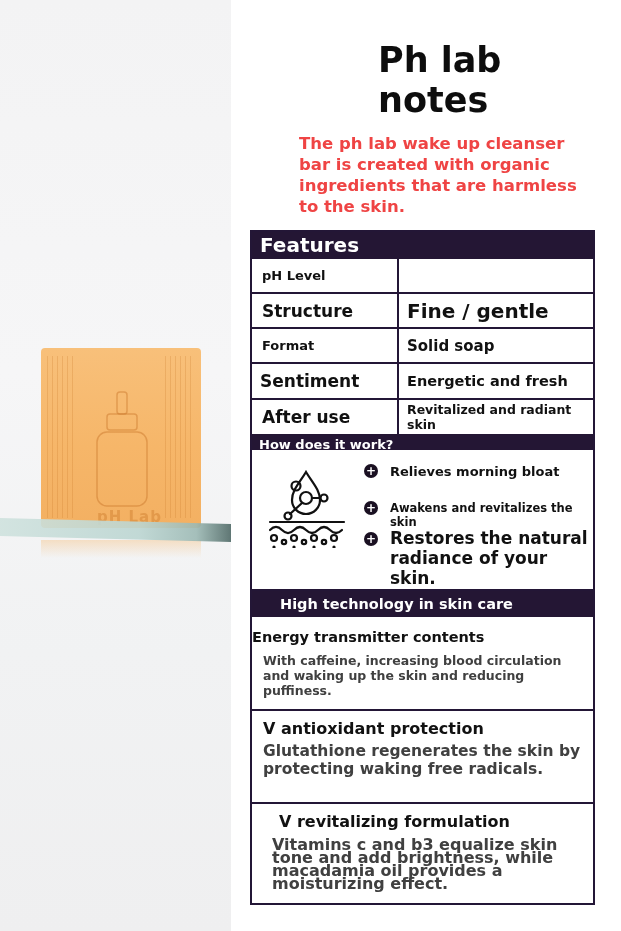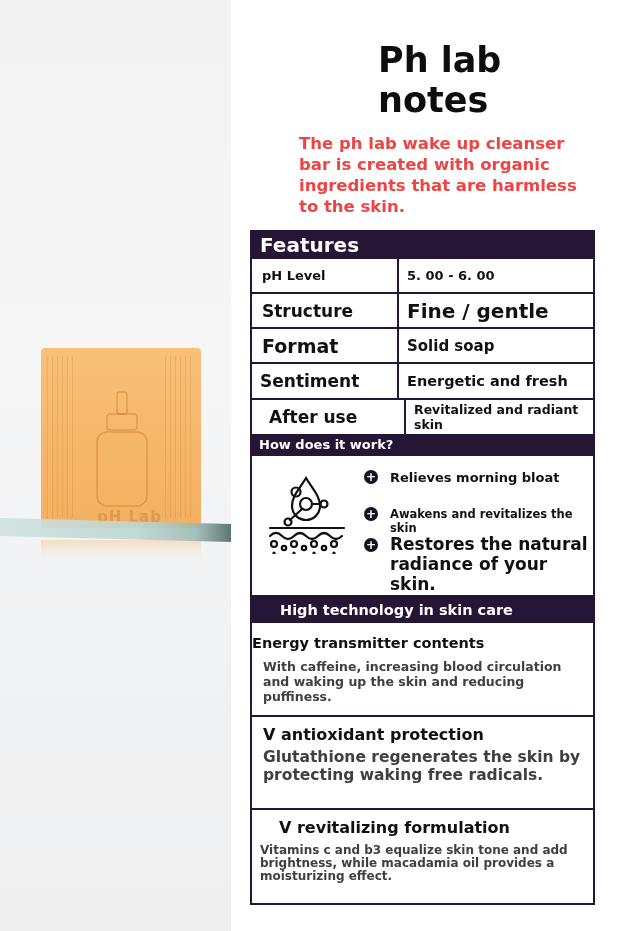--- a/index.html
+++ b/index.html
@@ -57,21 +57,21 @@
   .features-head {
     height: 27px; background: #241634; color: #fff; font-size: 20px; font-weight: bold;
     padding-left: 8px; line-height: 27px;
   }
   .feat-row { display: flex; height: 35px; border-bottom: 2px solid #231636; }
   .feat-row:first-of-type { border-top: 0; }
   .feat-label { width: 147px; border-right: 2px solid #231636; padding-left: 10px; display: flex; align-items: center; font-weight: bold; text-align: right; }
   .feat-value { flex: 1; padding-left: 8px; display: flex; align-items: center; font-weight: bold; }
 
   .how-head {
-    height: 22px; background: #241634; color: #fff; font-size: 13px; font-weight: bold;
+    height: 16px; background: #241634; color: #fff; font-size: 13px; font-weight: bold;
     padding-left: 7px; line-height: 22px;
   }
   .how-body { position: relative; height: 141px; border-bottom: 2px solid #231636; }
   .how-icon { position: absolute; left: 16px; top: 18px; width: 78px; width: 78px; height: 80px; }
   .benefit { position: absolute; left: 112px; display: flex; align-items: flex-start; font-weight: bold; }
   .benefit .plus {
     width: 14px; height: 14px; border-radius: 50%; background: #1a1022; color: #fff;
     font-size: 12px; line-height: 14px; text-align: center; margin-right: 12px; flex-shrink: 0;
   }
 
@@ -107,35 +107,34 @@
 <div class="right"></div>
 
 <h1 class="title">Ph lab notes</h1>
 <p class="intro">The ph lab wake up cleanser bar is created with organic ingredients that are harmless to the skin.</p>
 
 <div class="panel">
   <div class="features-head">Features</div>
 
   <div class="feat-row" style="height:35px;">
     <div class="feat-label" style="font-size:13px;">pH Level</div>
-    <div class="feat-value" style="font-size:13px;">5. 00 - 6. 00</div>
   </div>
   <div class="feat-row" style="height:35px;">
     <div class="feat-label" style="font-size:17px;">Structure</div>
     <div class="feat-value" style="font-size:20px;">Fine / gentle</div>
   </div>
   <div class="feat-row" style="height:35px;">
-    <div class="feat-label" style="font-size:19px;">Format</div>
+    <div class="feat-label" style="font-size:13px;">Format</div>
     <div class="feat-value" style="font-size:15px;">Solid soap</div>
   </div>
   <div class="feat-row" style="height:36px;">
     <div class="feat-label" style="font-size:17px; padding-left:8px;">Sentiment</div>
     <div class="feat-value" style="font-size:14.5px;">Energetic and fresh</div>
   </div>
-  <div class="feat-row" style="height:34px; border-bottom:0;margin-left:7px;">
+  <div class="feat-row" style="height:34px; border-bottom:0;">
     <div class="feat-label" style="font-size:17px;">After use</div>
     <div class="feat-value" style="font-size:12.5px; padding-left:8px;">Revitalized and radiant skin</div>
   </div>
 
   <div class="how-head">How does it work?</div>
   <div class="how-body">
     <svg class="how-icon" viewBox="0 0 78 80">
       <g fill="none" stroke="#111" stroke-width="2.2" stroke-linecap="round">
         <path d="M38 4 C32 14 24 22 24 32 a14 14 0 0 0 28 0 C52 22 44 14 38 4 Z"></path>
         <circle cx="28" cy="18" r="4.5"></circle>
@@ -181,15 +180,15 @@
   <div class="tech-block" style="height:94px;">
     <div class="tech-title" style="position:absolute; left:0; top:12px; font-size:14.5px;">Energy transmitter contents</div>
     <div class="tech-text" style="position:absolute; left:11px; top:36px; width:320px; font-size:12.5px; line-height:15px;">With caffeine, increasing blood circulation and waking up the skin and reducing puffiness.</div>
   </div>
   <div class="tech-block" style="height:93px;">
     <div class="tech-title" style="position:absolute; left:11px; top:8px; font-size:16px;">V antioxidant protection</div>
     <div class="tech-text" style="position:absolute; left:11px; top:31px; width:320px; font-size:15.5px; line-height:18px;">Glutathione regenerates the skin by protecting waking free radicals.</div>
   </div>
   <div class="tech-block" style="height:94px;border-radius:22px;">
     <div class="tech-title" style="position:absolute; left:27px; top:8px; font-size:16px;">V revitalizing formulation</div>
-    <div class="tech-text" style="position:absolute; left:8px; top:34px; width:330px; font-size:12px; line-height:13px;">Vitamins c and b3 equalize skin tone and add brightness, while macadamia oil provides a moisturizing effect.</div>
+    <div class="tech-text" style="position:absolute; left:20px; top:34px; width:330px; font-size:16px; line-height:13px;">Vitamins c and b3 equalize skin tone and add brightness, while macadamia oil provides a moisturizing effect.</div>
   </div>
 </div>
 
 </body></html>

